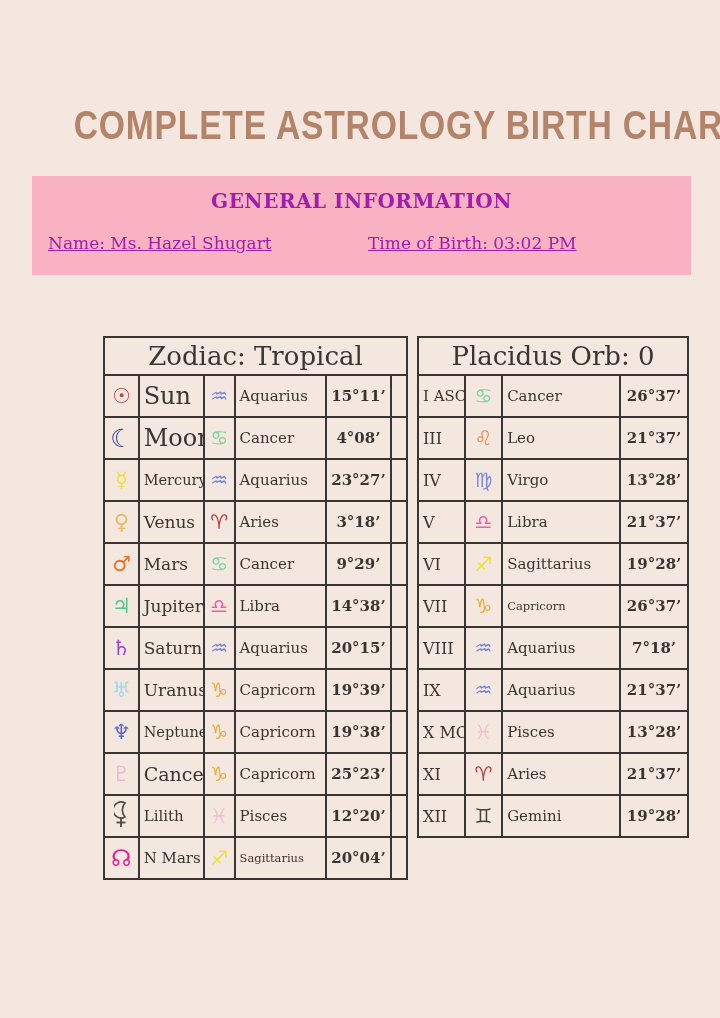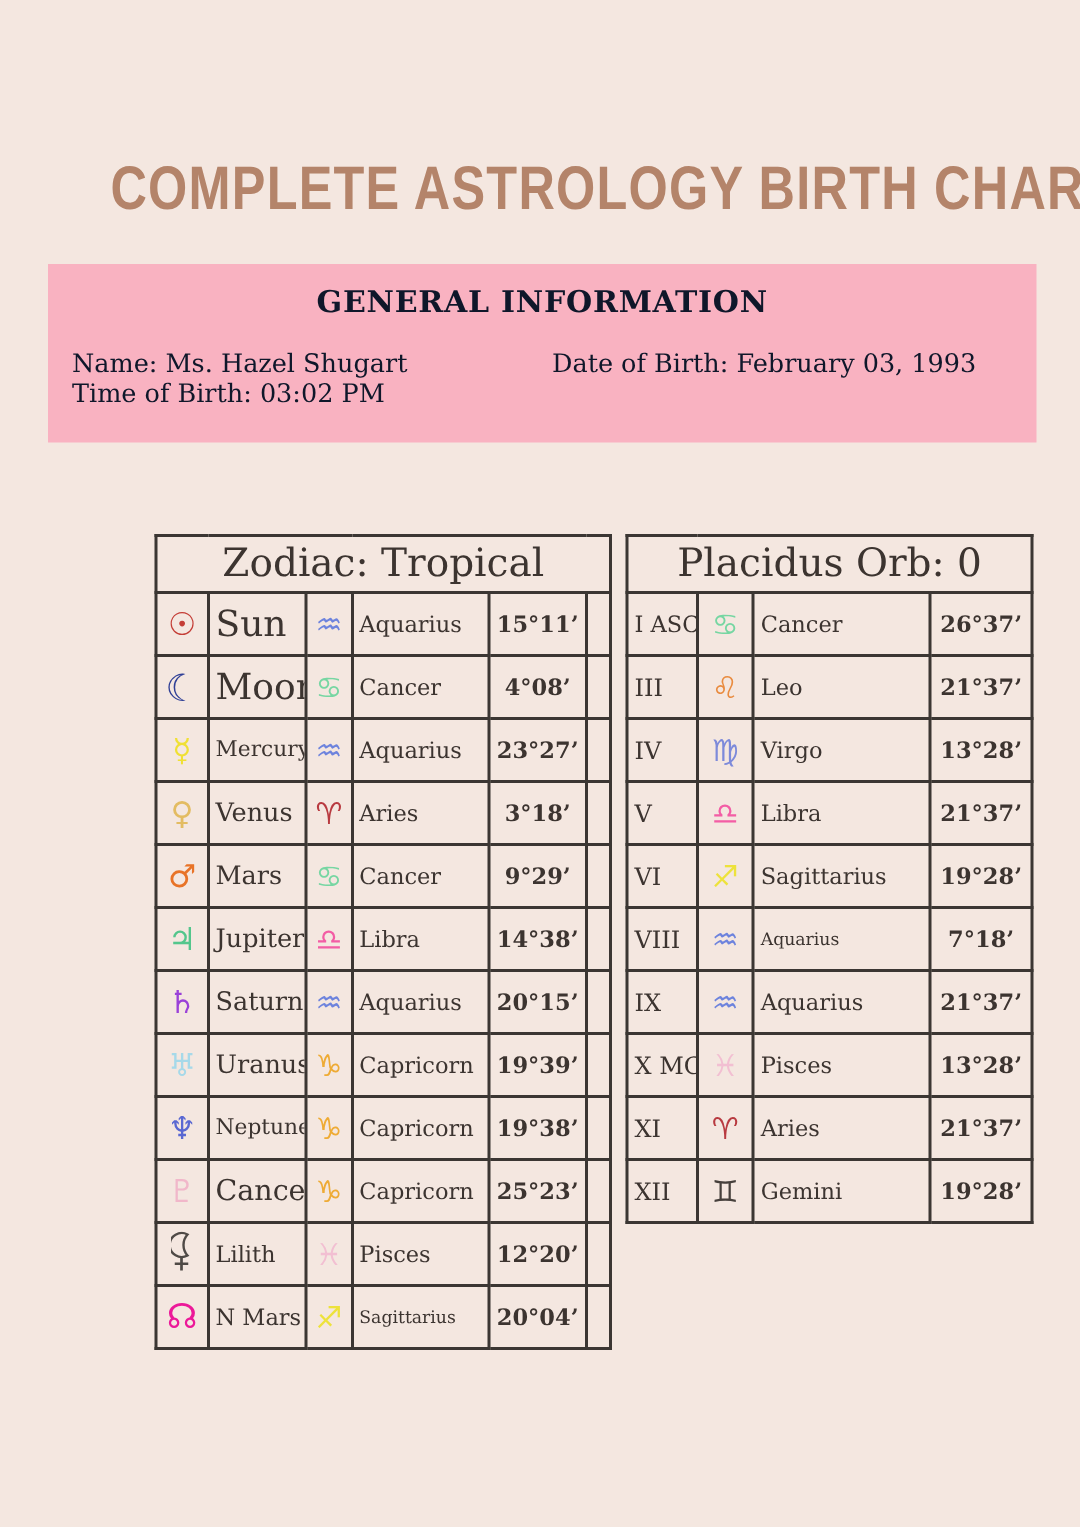--- a/index.html
+++ b/index.html
@@ -37,21 +37,23 @@
   .info-heading{
     text-align:center;
     font-weight:bold;
     font-size:20px;
     letter-spacing:0.5px;
   }
   .info-grid{
     display:grid;
     grid-template-columns:320px auto;
     margin:20px 0 0 16px;
+    row-gap:15px;
     font-size:17px;
+    text-decoration:underline;
   }
   .info-grid div{white-space:nowrap;}
   
   .tables{
     display:flex;
     gap:9px;
     margin:61px 0 0 103px;
     align-items:flex-start;
   }
   table{
@@ -96,25 +98,24 @@
   #htable tbody tr:nth-child(6) .sname{font-size:11.5px;}
   #htable tbody tr:nth-child(1) .house{font-size:15px;}
 </style>
 </head>
 <body>
 
 <h1 class="title">
   <span style="color: rgb(180, 132, 106);">COMPLETE ASTROLOGY BIRTH CHART</span>
 </h1>
 
-<section class="info-box" style="background-color: rgb(249, 178, 193); color: #0f172a;">
+<section class="info-box" style="background-color: rgb(249, 178, 193); color: #a21caf;">
   <div class="info-heading">GENERAL INFORMATION</div>
   <div class="info-grid">
     <div>Name: Ms. Hazel Shugart</div>
-    <div>Date of Birth: February 03, 1993</div>
     <div>Time of Birth: 03:02 PM</div>
   </div>
 </section>
 
 <div class="tables">
 
   <table id="ztable">
     <colgroup>
       <col style="width:34px">
         <col style="width:64px">
@@ -345,20 +346,28 @@
 
   <tr>
     <td class="house">VI</td>
     <td class="sicon">
       <span style="color: rgb(237, 226, 59);">♐</span>
     </td>
     <td class="sname">Sagittarius</td>
     <td class="deg">19°28’</td>
   </tr>
 
+  <tr>
+    <td class="house">VII</td>
+    <td class="sicon">
+      <span style="color: rgb(238, 171, 53);">♑</span>
+    </td>
+    <td class="sname">Capricorn</td>
+    <td class="deg">26°37’</td>
+  </tr>
 
   <tr>
     <td class="house">VIII</td>
     <td class="sicon">
       <span style="color: rgb(109, 131, 221);">♒</span>
     </td>
     <td class="sname">Aquarius</td>
     <td class="deg">7°18’</td>
   </tr>
 

